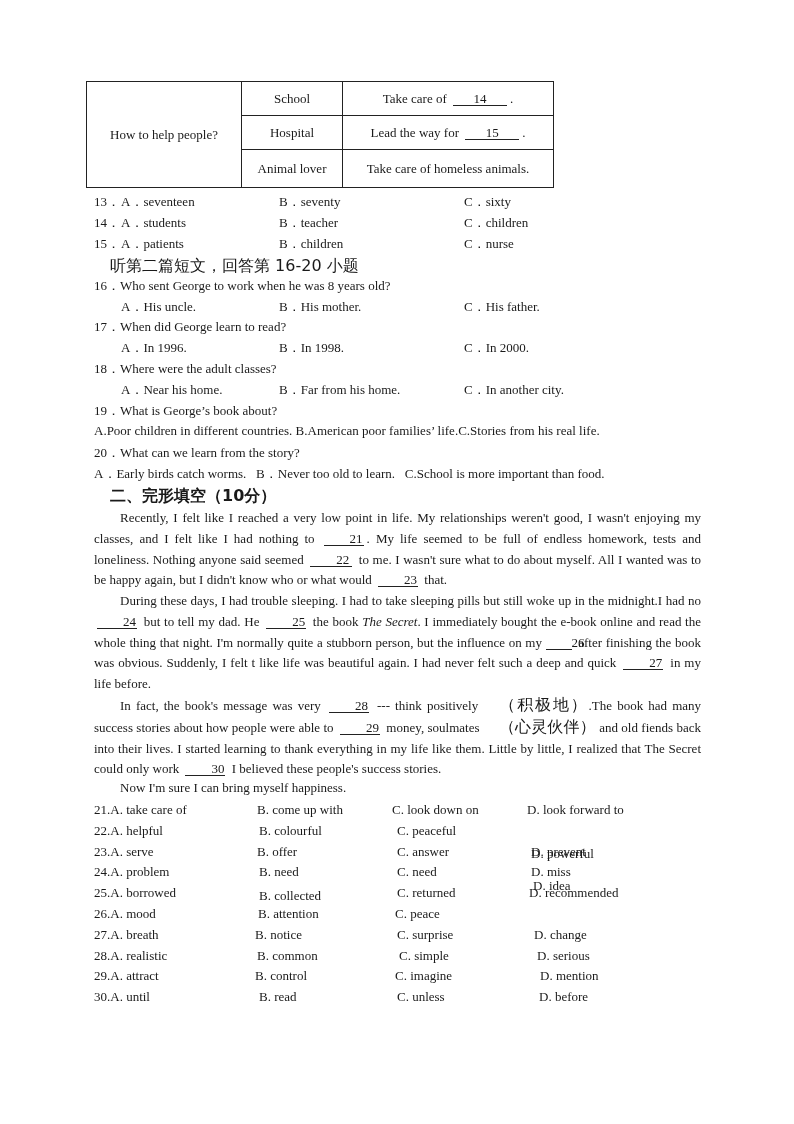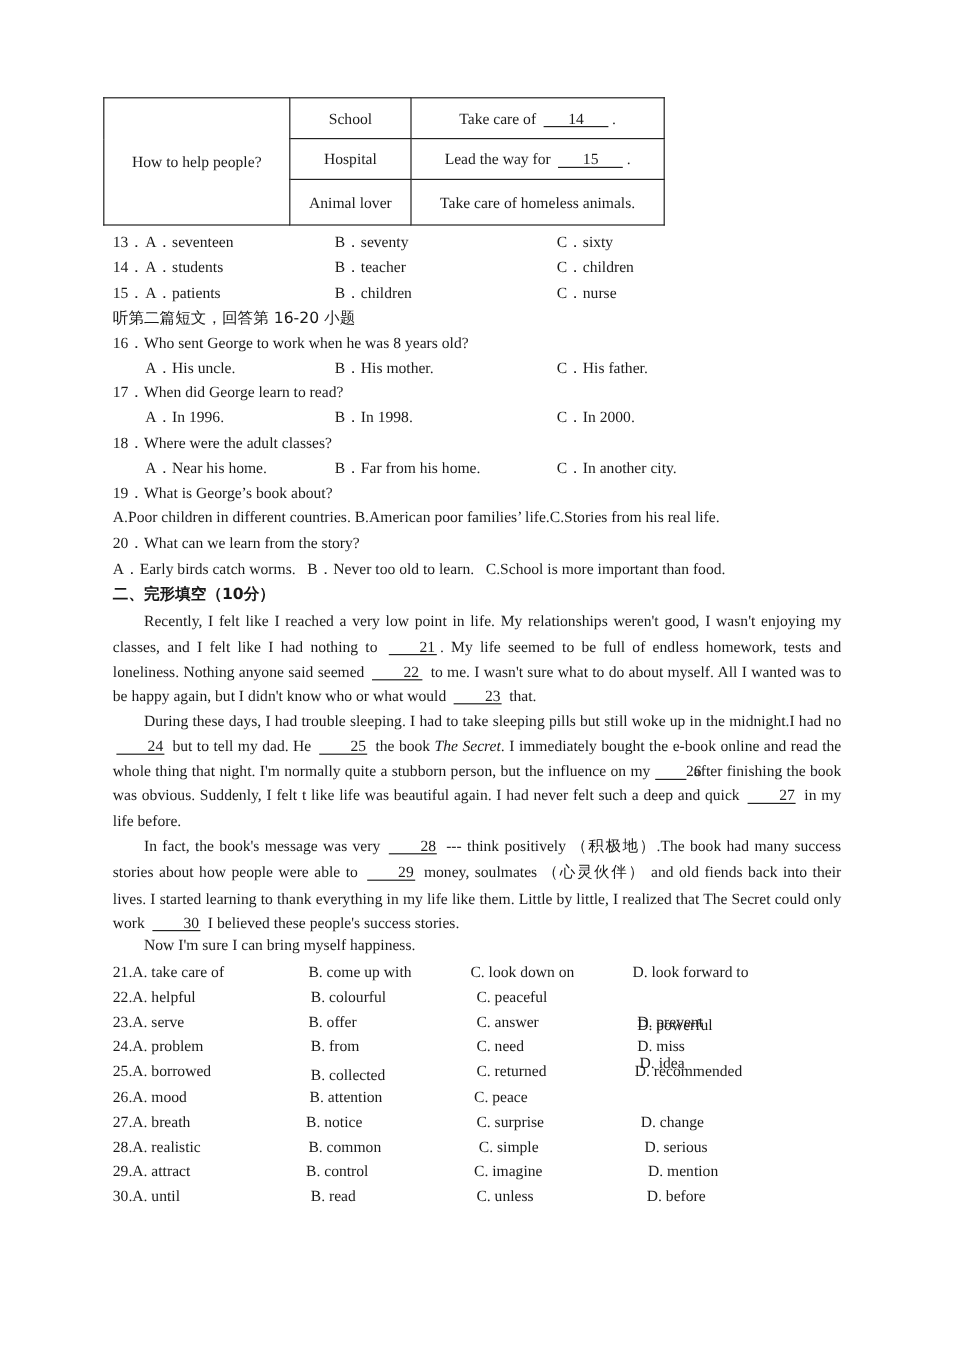--- a/index.html
+++ b/index.html
@@ -24,21 +24,21 @@
       display: inline-block; border-bottom: 1px solid #222;
       line-height: 13px; margin: 0 3px;
     }
     .opt-row span { position: absolute; }
     .para {
       position: absolute; left: 94px; width: 607px;
       line-height: 20.8px; text-align: justify; text-align-last: left;
       font-size: 13px;
     }
     .indent { text-indent: 2em; }
-    .cn { font-family: "DejaVu Sans", sans-serif; font-size: 13px; }
+    .cn { font-family: "DejaVu Sans", sans-serif; font-size: 16px; margin-left: 16px; }
     .bold { font-weight: bold; }
   </style>
 </head>
 <body>
 
 <table class="help">
   <tbody>
       <tr>
     <td class="c1" rowspan="3">How to help people?</td>
     <td class="c2">School</td>
@@ -134,21 +134,21 @@
       <span class="abs" style="left: 531px; top: 822.8px; margin-top: 23px;">D. powerful</span>
     </div>
     <div>
       <span class="abs" style="left: 94px; top: 843.6px;">23.A. serve</span>
       <span class="abs" style="left: 257px; top: 843.6px;">B. offer</span>
       <span class="abs" style="left: 397px; top: 843.6px;">C. answer</span>
       <span class="abs" style="left: 531px; top: 843.6px;">D. prevent</span>
     </div>
     <div>
       <span class="abs" style="left: 94px; top: 864.4px;">24.A. problem</span>
-      <span class="abs" style="left: 259px; top: 864.4px;">B. from</span>
+      <span class="abs" style="left: 259px; top: 864.4px;">B. need</span>
       <span class="abs" style="left: 397px; top: 864.4px;">C. need</span>
       <span class="abs" style="left: 531px; top: 864.4px;">D. miss</span>
     </div>
     <div>
       <span class="abs" style="left: 94px; top: 885.2px;">25.A. borrowed</span>
       <span class="abs" style="left: 259px; top: 888px;">B. collected</span>
       <span class="abs" style="left: 397px; top: 885.2px;">C. returned</span>
       <span class="abs" style="left: 529px; top: 885.2px;">D. recommended</span>
     </div>
     <div>

